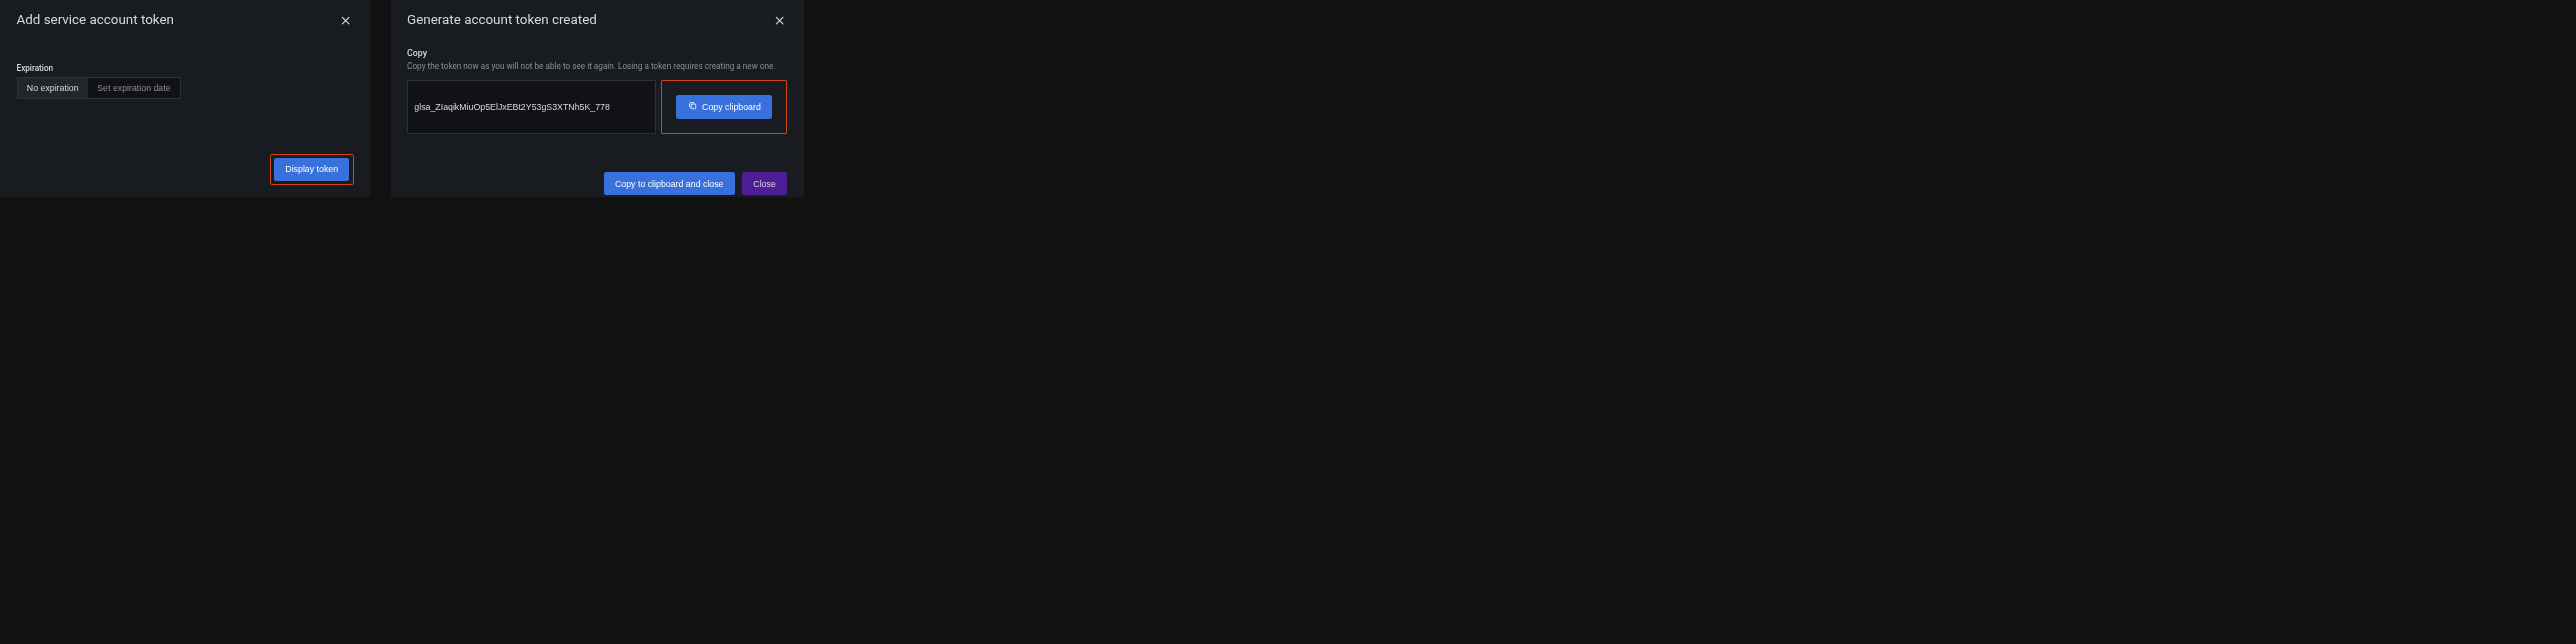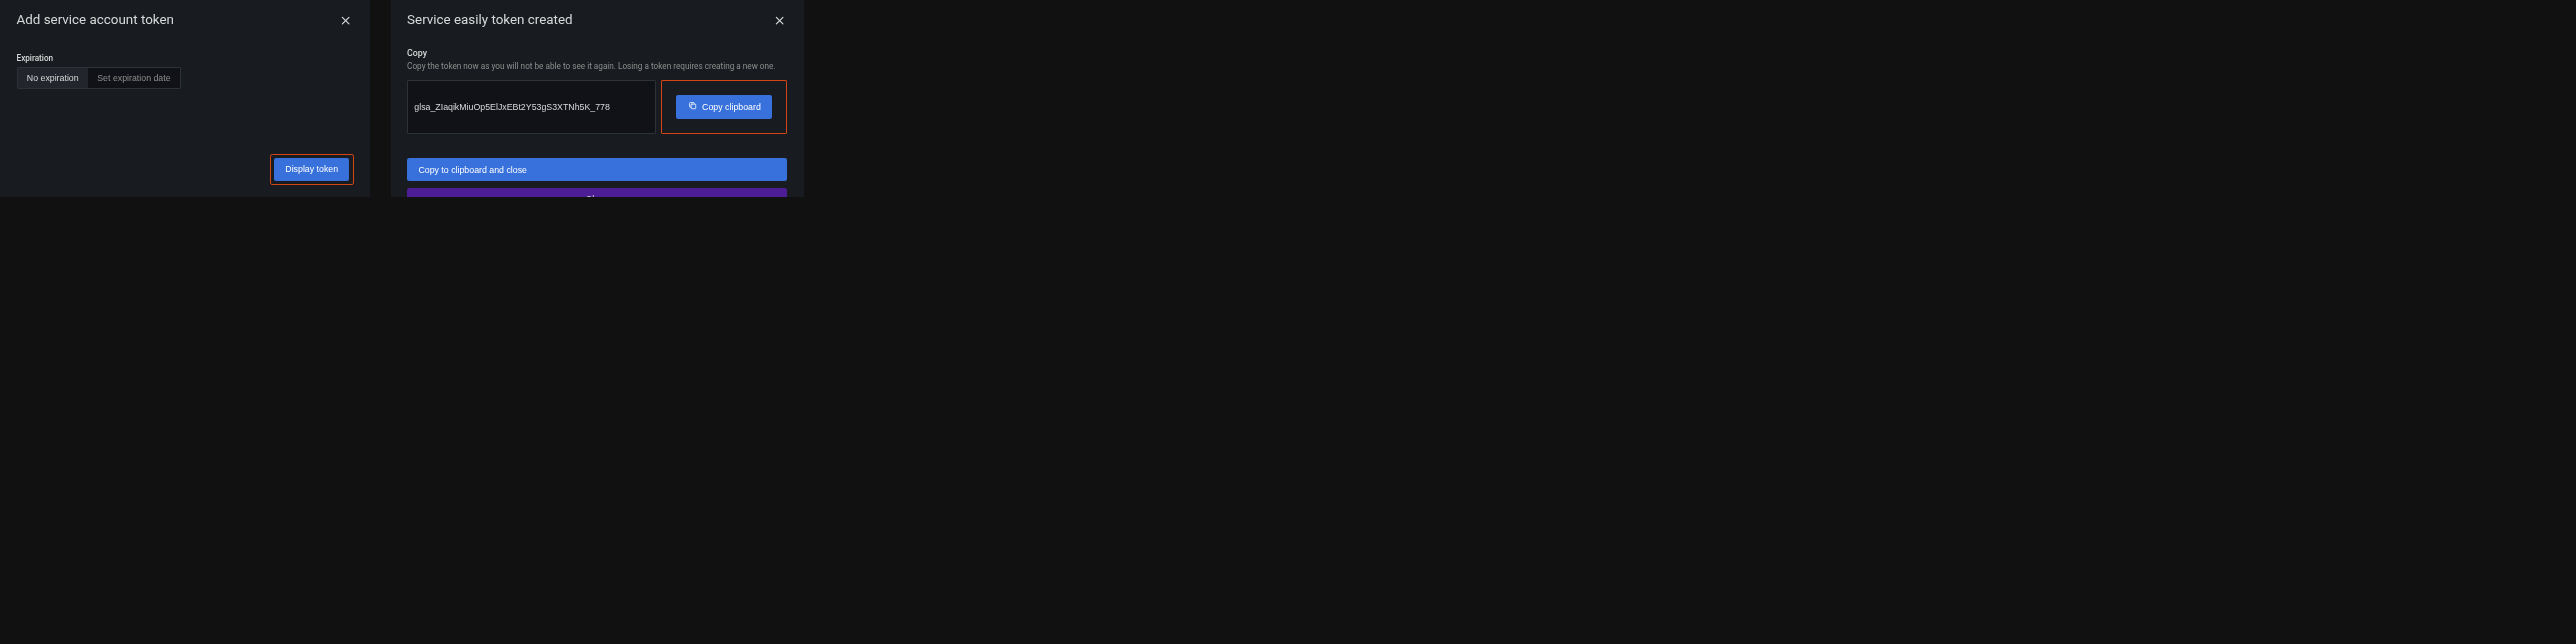--- a/index.html
+++ b/index.html
@@ -28,21 +28,21 @@
       width: 370px;
     }
     .modal-right {
       width: 413px;
       margin-left: 0px;
     }
     .modal-header {
       display: flex;
       justify-content: space-between;
       align-items: flex-start;
-      margin-bottom: 21px;
+      margin-bottom: 31px;
     }
     .modal-title {
       color: #d8d9da;
       font-size: 13.4px;
       font-weight: 400;
     }
     .close-btn {
       color: #d8d9da;
       background: none;
       border: none;
@@ -188,21 +188,21 @@
 
   <div class="actions">
     <div class="highlight-box">
       <button class="btn-primary">Display token</button>
     </div>
   </div>
 </div>
 
 <div class="modal modal-right">
   <div class="modal-header" style="margin-bottom:16.5px;">
-    <h2 class="modal-title">Service easily token created</h2>
+    <h2 class="modal-title">Generate account token created</h2>
     <button class="close-btn">
       <span>
         <svg viewBox="0 0 24 24" fill="none" stroke="currentColor" stroke-width="2.5" stroke-linecap="round">
           <line x1="5" y1="5" x2="19" y2="19"></line>
           <line x1="19" y1="5" x2="5" y2="19"></line>
         </svg>
       </span>
     </button>
   </div>
 
@@ -218,18 +218,18 @@
               <rect x="8" y="8" width="12" height="12" rx="2"></rect>
               <path d="M16 8V6a2 2 0 0 0-2-2H6a2 2 0 0 0-2 2v8a2 2 0 0 0 2 2h2"></path>
             </svg>
           </span>
           <span>Copy clipboard</span>
         </button>
       </div>
     </div>
   </div>
 
-  <div class="actions" style="margin-top:12px;flex-direction:column;">
+  <div class="actions" style="margin-top:26px;">
     <button class="btn-primary">Copy to clipboard and close</button>
     <button class="btn-secondary">Close</button>
   </div>
 </div>
 
 
 </body></html>

